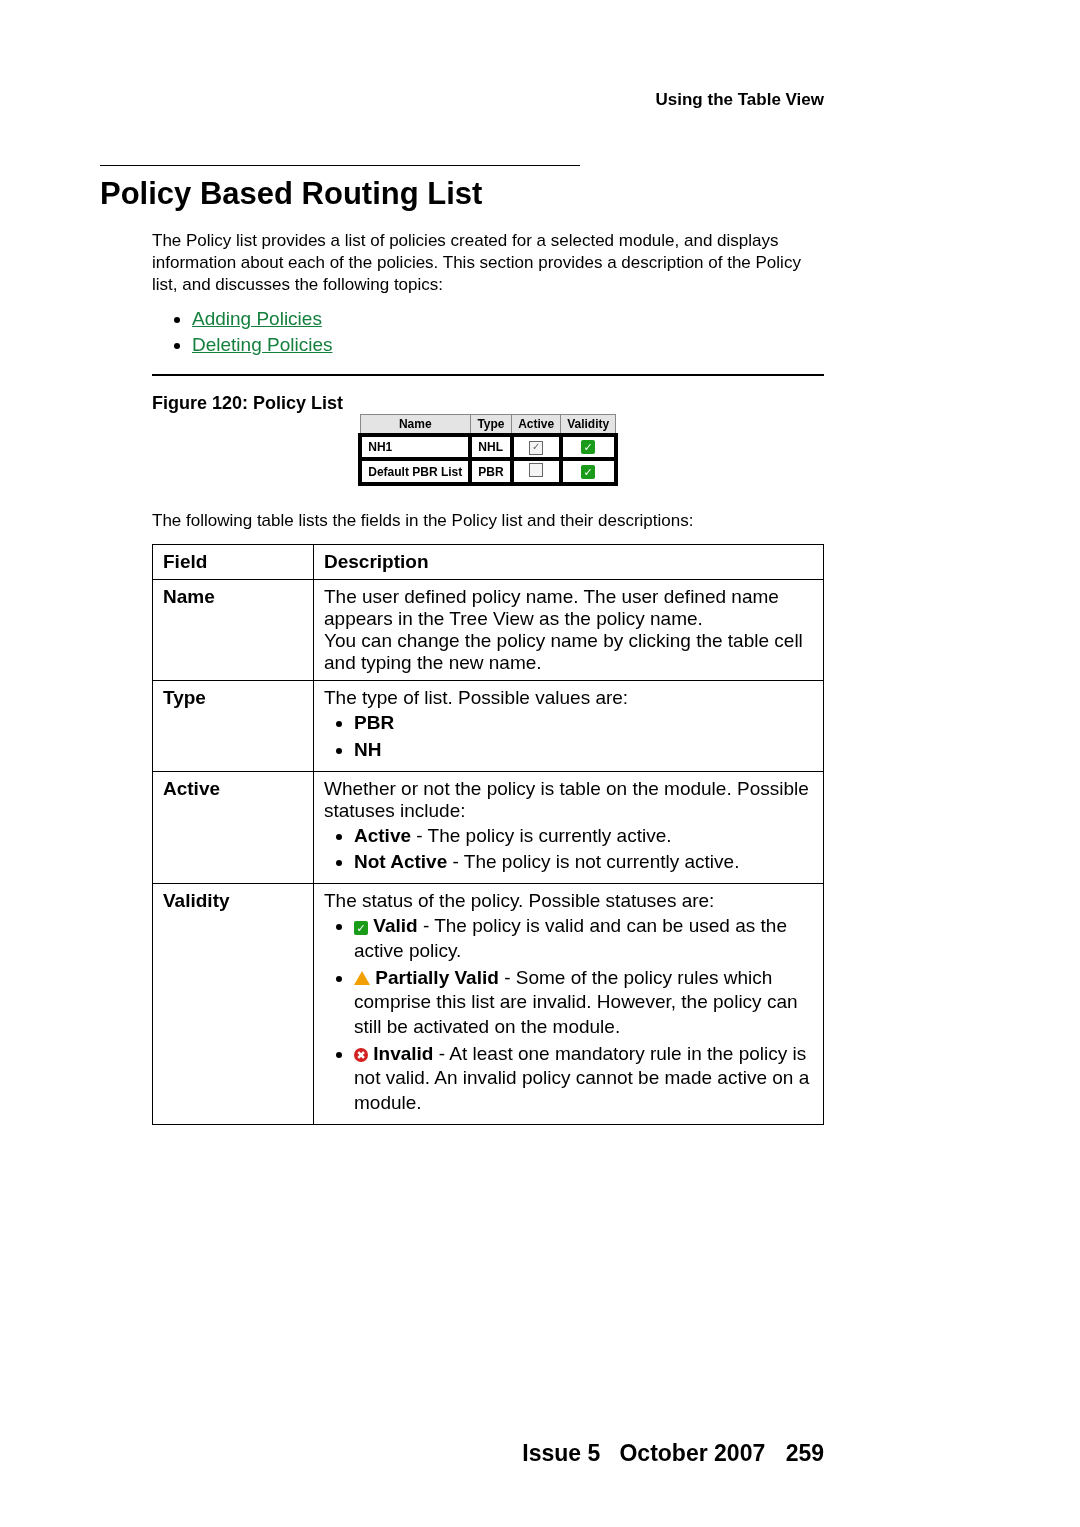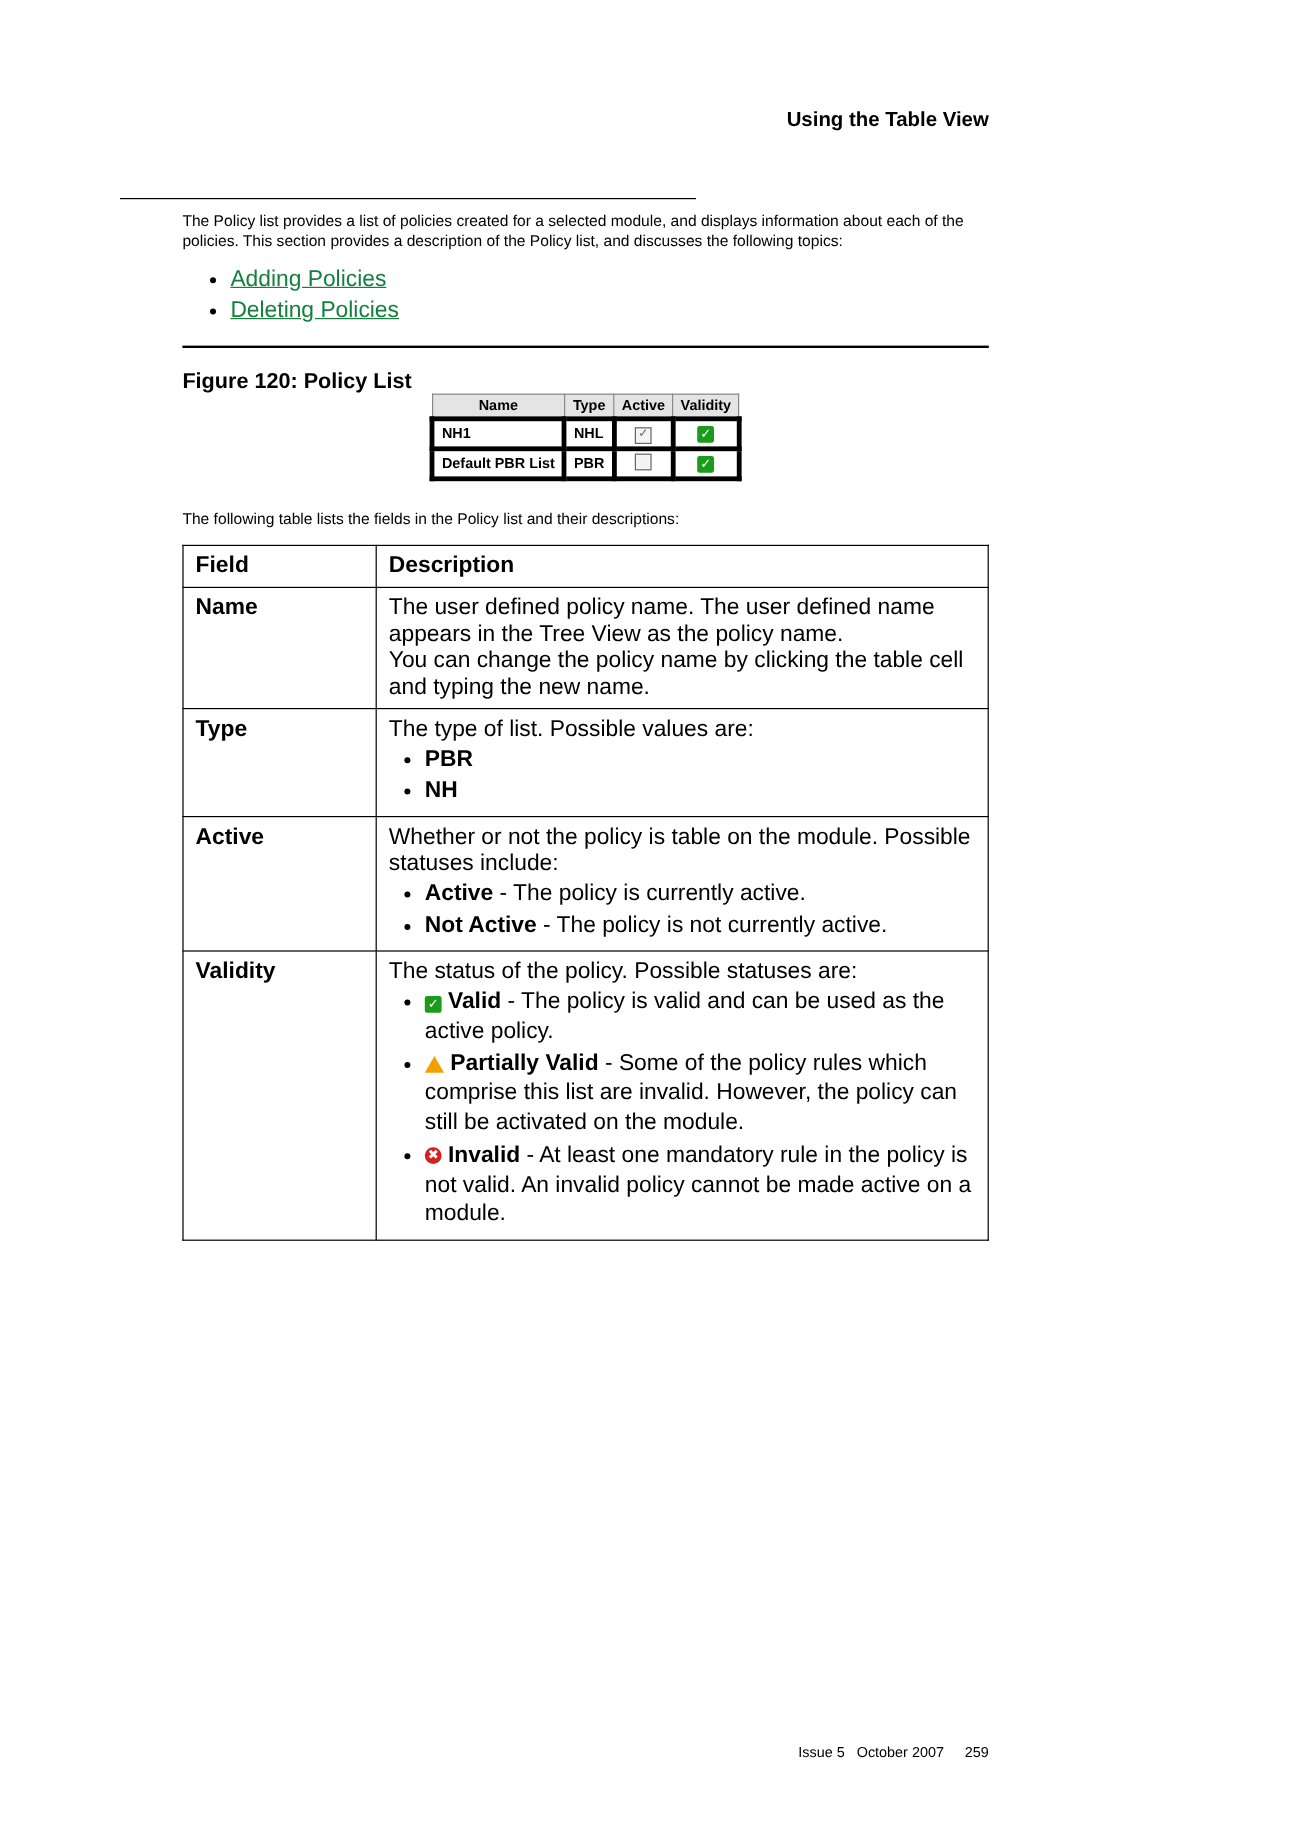--- a/index.html
+++ b/index.html
@@ -29,21 +29,21 @@
   }
   h1 {
     font-size: 31px;
     font-weight: bold;
     margin: 0 0 18px 0;
   }
   .body-indent {
     margin-left: 52px;
   }
   p {
-    font-size: 13px;
+    font-size: 17px;
     line-height: 1.3;
     margin: 0 0 12px 0;
   }
   ul.link-list {
     list-style: disc;
     padding-left: 40px;
     margin: 6px 0 14px 0;
   }
   ul.link-list li {
     font-size: 19px;
@@ -150,33 +150,34 @@
     list-style: disc;
     margin: 2px 0 2px 30px;
     padding: 0;
   }
   ul.inner li { margin: 2px 0; line-height:1.3; }
 
   .footer {
     position: absolute;
     bottom: 60px;
     right: 100px;
-    font-size: 12px;
-    font-weight: normal;
+    font-size: 23px;
+    font-weight: bold;
   }
   .footer .pg { margin-left: 14px; }
 </style>
 </head>
 <body>
 
 <div class="page">
 
   <div class="running-head">Using the Table View</div>
 
   <div class="rule-top"></div>
+  <h1>Policy Based Routing List</h1>
 
   <div class="body-indent">
 
     <p>The Policy list provides a list of policies created for a selected module, and displays information about each of the policies. This section provides a description of the Policy list, and discusses the following topics:</p>
 
     <ul class="link-list">
       <li>
         <a class="doclink" href="#">Adding Policies</a>
       </li>
       <li>

